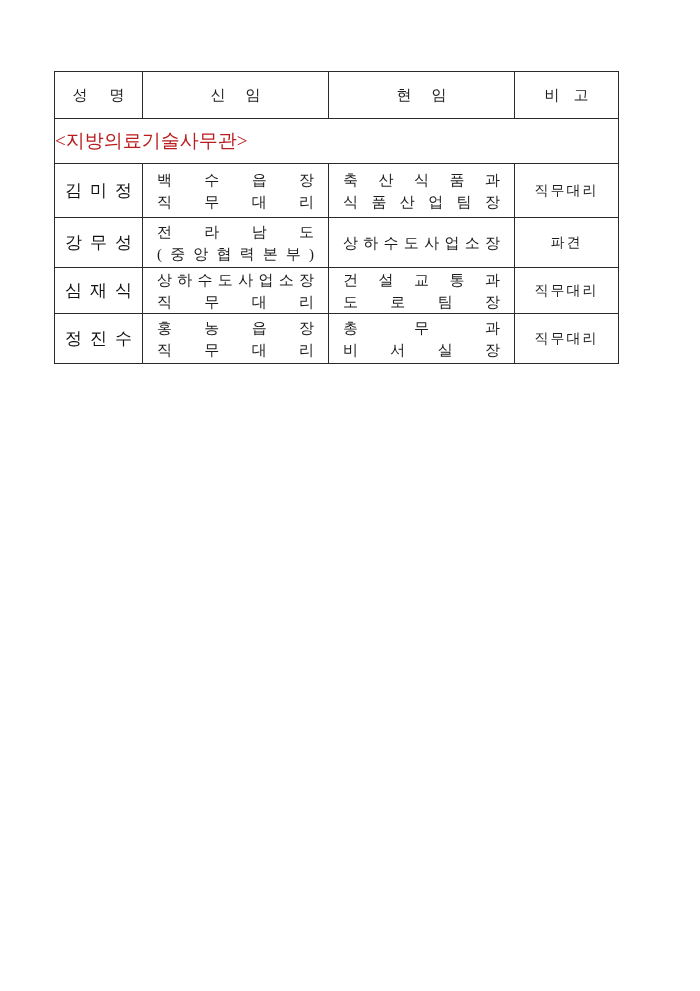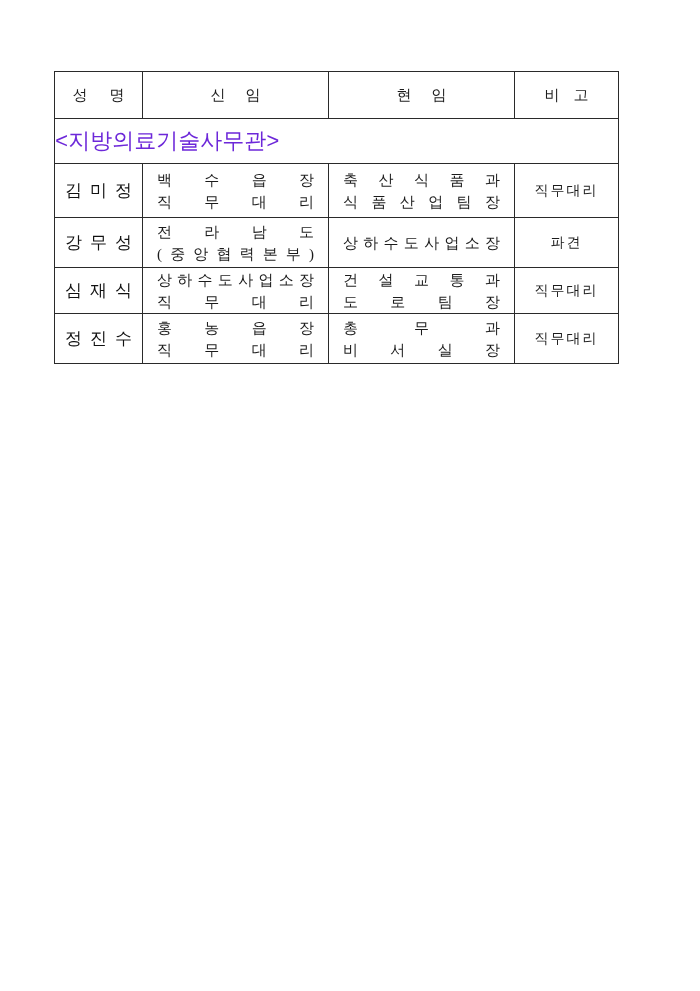--- a/index.html
+++ b/index.html
@@ -49,25 +49,25 @@
   .dist span { display: inline-block; }
 
   .hdr-cell { font-size: 15px; }
   .hdr-inner { margin: 0 auto; }
   .hdr-inner.w-name    { width: 52px; }
   .hdr-inner.w-new     { width: 50px; }
   .hdr-inner.w-current { width: 50px; }
   .hdr-inner.w-note    { width: 44px; }
 
   .section-cell {
-    font-family: Liberation Mono, monospace;
+    font-family: Liberation Serif, serif;
     font-weight: 700;
-    font-size: 22px;
+    font-size: 19px;
     padding-left: 6px;
-    color: #6d28d9;
+    color: #b91c1c;
   }
 
   .name-cell {
     font-family: "Liberation Sans", "DejaVu Sans", sans-serif;
     font-weight: 700;
     font-size: 17px;
     color: #111111;
   }
   .name-cell .dist { padding: 0 10px; }
 

